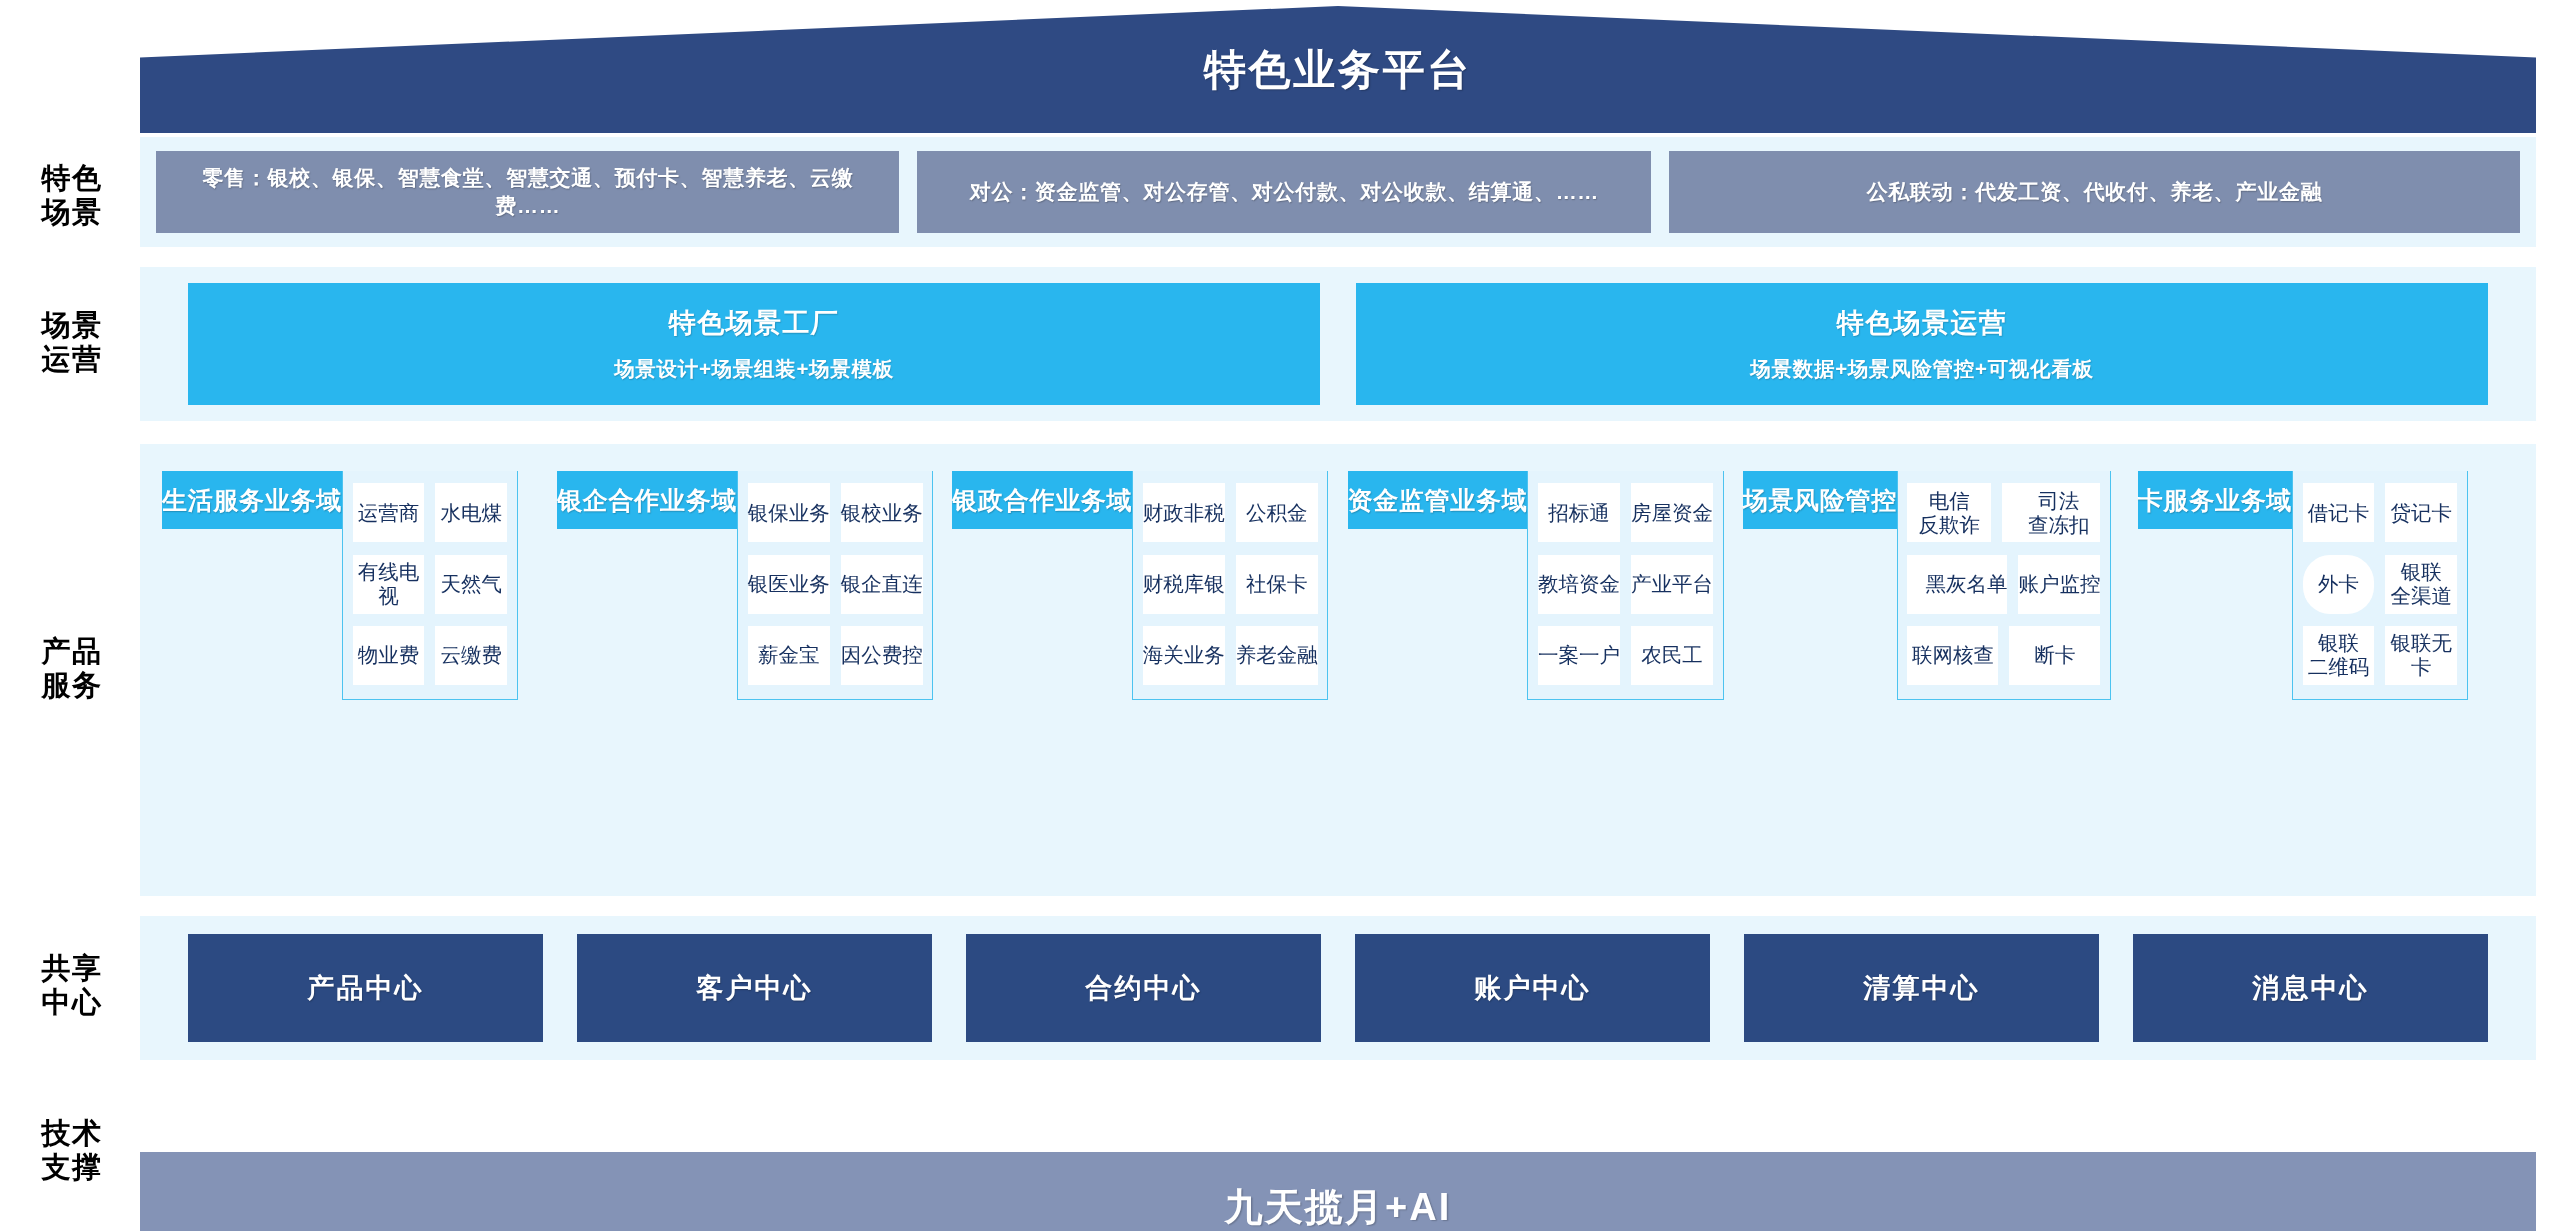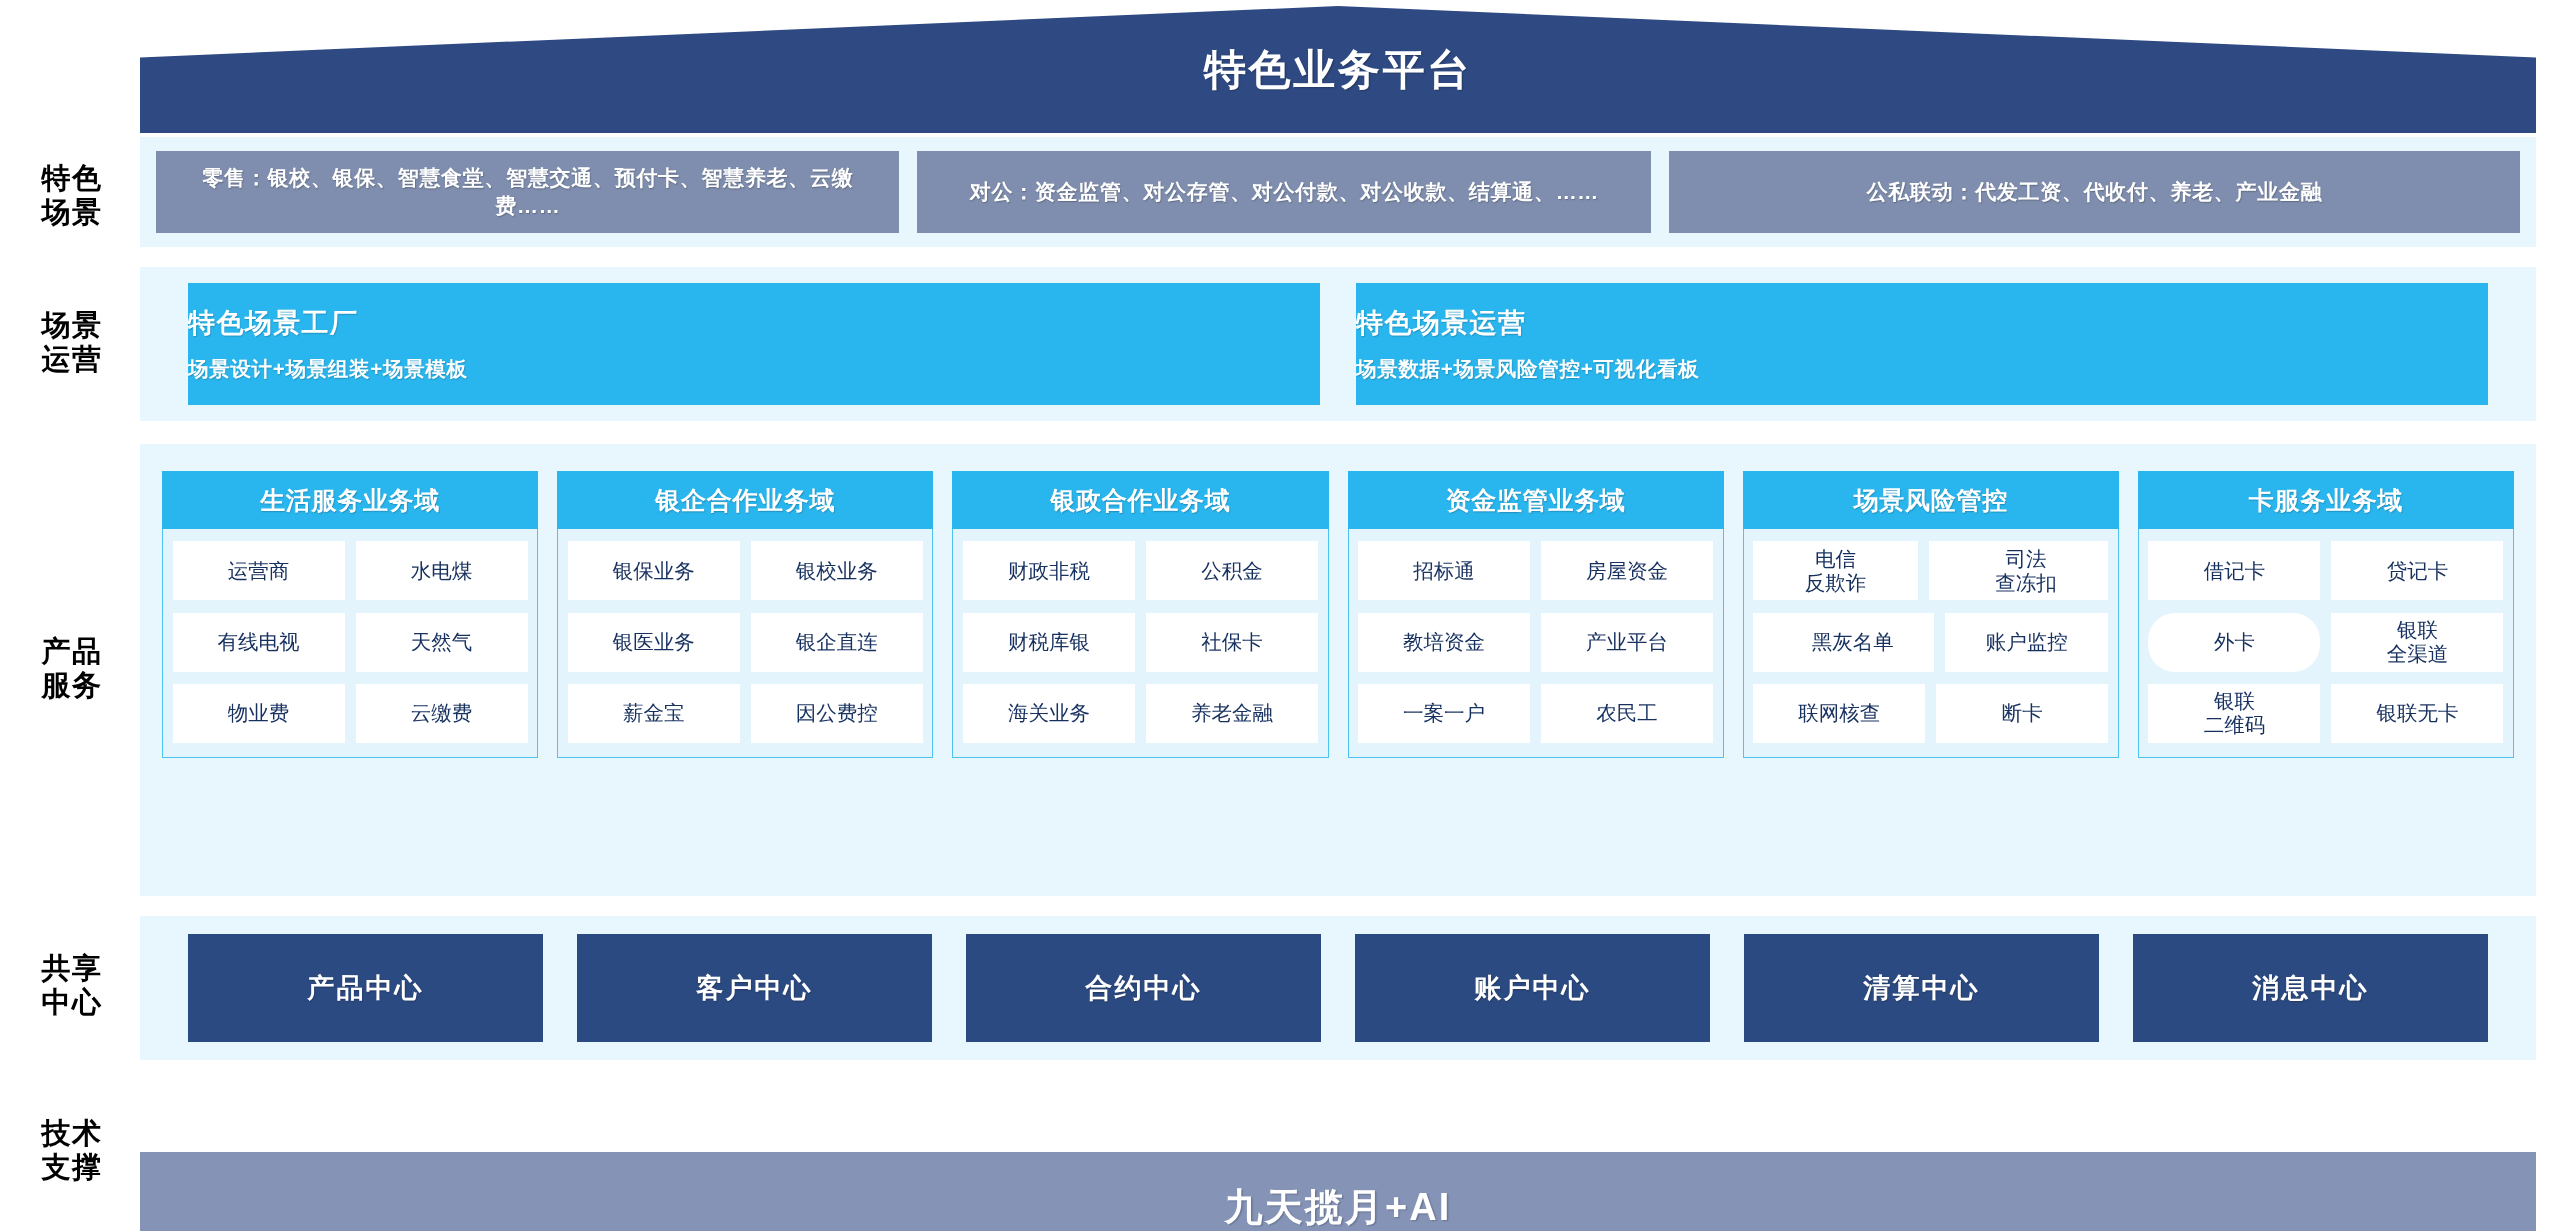--- a/index.html
+++ b/index.html
@@ -71,37 +71,37 @@
   .operation-wrap {
     position: absolute; left: 0; top: 0; width: 100%; height: 100%;
     display: flex; align-items: center; gap: 36px;
     padding: 0 48px;
   }
   .operation-box {
     flex: 1 1 0;
     background: #29b6ee;
     color: #ffffff;
     height: 122px;
-    display: flex; flex-direction: column; justify-content: center;
+    display: flex; flex-direction: column; align-items: center; justify-content: center;
     gap: 14px;
     text-shadow: 0.7px 0.7px 1.4px rgba(0,0,0,.2);
   }
   .operation-title { font-size: 27px; font-weight: bold; letter-spacing: 1.4px; }
   .operation-sub   { font-size: 20.5px; font-weight: bold; letter-spacing: 0.7px; }
 
   
   #band-product { top: 444px; height: 452px; }
   .product-wrap {
     position: absolute; left: 0; top: 0; width: 100%; height: 100%;
     display: flex; align-items: flex-start; gap: 19px;
     padding: 27px 22px;
   }
   .domain-col {
     flex: 1 1 0;
-    display: flex; flex-direction: column;
+    display: flex; flex-direction: row;
   }
   .domain-head {
     background: #29b6ee;
     color: #ffffff;
     height: 58px;
     display: flex; align-items: center; justify-content: center;
     font-size: 25px; font-weight: bold;
     letter-spacing: 0.7px;
     text-shadow: 0.7px 0.7px 1.4px rgba(0,0,0,.22);
   }

